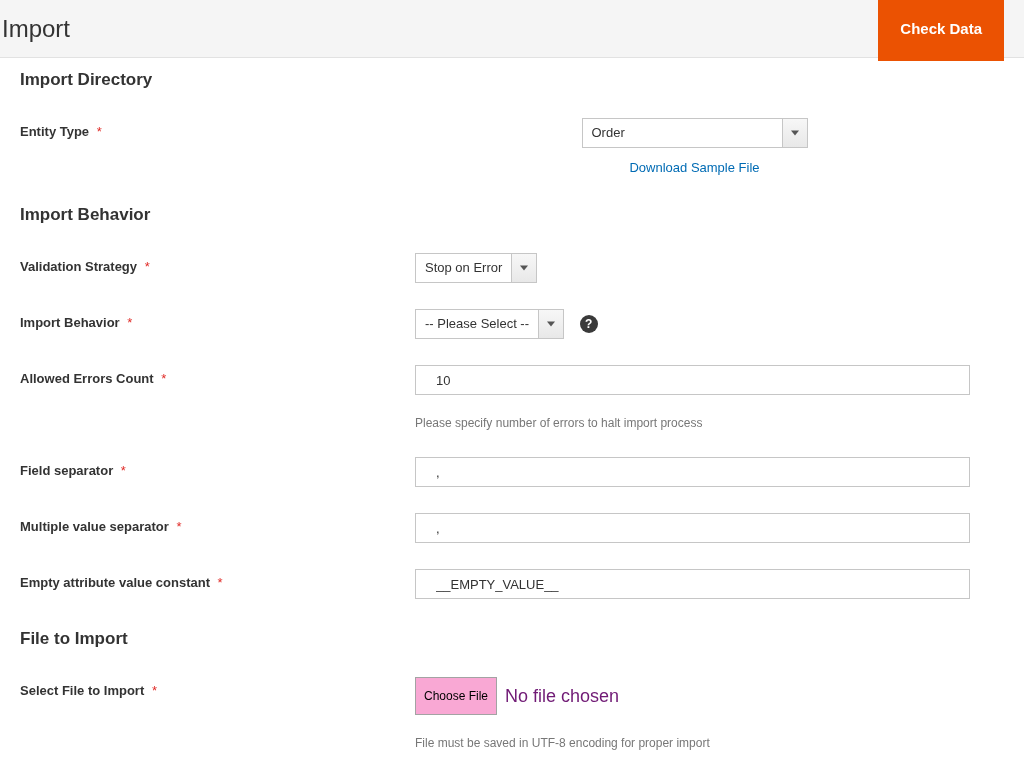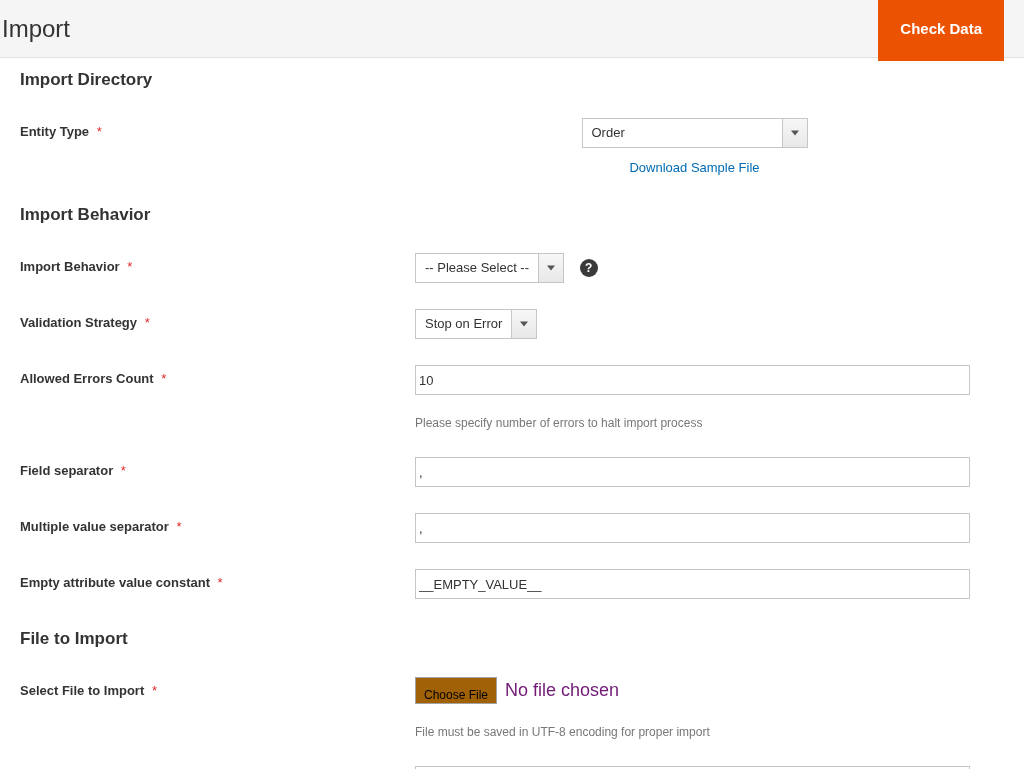--- a/index.html
+++ b/index.html
@@ -79,21 +79,21 @@
     margin-top: 20px;
     line-height: 1.35;
   }
 
   
   input[type=text].txt {
     width: 100%;
     max-width: 555px;
     height: 30px;
     border: 1px solid #c6c6c6;
-    padding: 0 3px;
+    padding: 0 20px;
     font-size: 13px;
     color: #333;
     background: #fff;
   }
 
   
   .select {
     display: inline-flex;
     height: 30px;
   }
@@ -144,24 +144,24 @@
     align-items: center;
     justify-content: center;
     margin-left: 12px;
     cursor: help;
     user-select: none;
   }
 
   
   .file-row { display: flex; align-items: center; gap: 8px; }
   .file-btn {
-    height: 27px;
+    height: 38px;
     font-size: 12px;
     border: 1px solid #a3a3a3;
-    background: #a16207;
+    background: #f9a8d4;
     padding: 10px 8px;
     cursor: pointer;
   }
   .file-status { font-size: 18px; color: #701a75; }
 
   input[type=checkbox].chk {
     margin: 8px 0 0 0;
     width: 13px; height: 13px;
     accent-color: #888;
   }
@@ -193,55 +193,55 @@
         </div>
       </div>
       <a class="link">Download Sample File</a>
     </div>
   </div>
 
   <div class="fieldset-title">Import Behavior</div>
 
   <div class="field">
     <div class="field-label">
+      <span>Validation Strategy</span>
+      <span class="req">*</span>
+    </div>
+    <div class="field-control">
+      <div class="select">
+        <div class="select-value sm">Stop on Error</div>
+        <div class="select-btn">
+          <svg viewBox="0 0 10 6">
+              <path d="M0 0 L10 0 L5 6 Z"></path>
+            </svg>
+        </div>
+      </div>
+    </div>
+  </div>
+
+  <div class="field">
+    <div class="field-label">
       <span>Import Behavior</span>
       <span class="req">*</span>
     </div>
     <div class="field-control">
       <div class="select">
         <div class="select-value sm">-- Please Select --</div>
         <div class="select-btn">
           <svg viewBox="0 0 10 6">
               <path d="M0 0 L10 0 L5 6 Z"></path>
             </svg>
         </div>
       </div>
       <span class="help-icon">?</span>
     </div>
   </div>
 
   <div class="field">
     <div class="field-label">
-      <span>Validation Strategy</span>
-      <span class="req">*</span>
-    </div>
-    <div class="field-control">
-      <div class="select">
-        <div class="select-value sm">Stop on Error</div>
-        <div class="select-btn">
-          <svg viewBox="0 0 10 6">
-              <path d="M0 0 L10 0 L5 6 Z"></path>
-            </svg>
-        </div>
-      </div>
-    </div>
-  </div>
-
-  <div class="field">
-    <div class="field-label">
       <span>Allowed Errors Count</span>
       <span class="req">*</span>
     </div>
     <div class="field-control">
       <input type="text" class="txt" value="10" style="">
       <div class="note">Please specify number of errors to halt import process</div>
     </div>
   </div>
 
   <div class="field">

